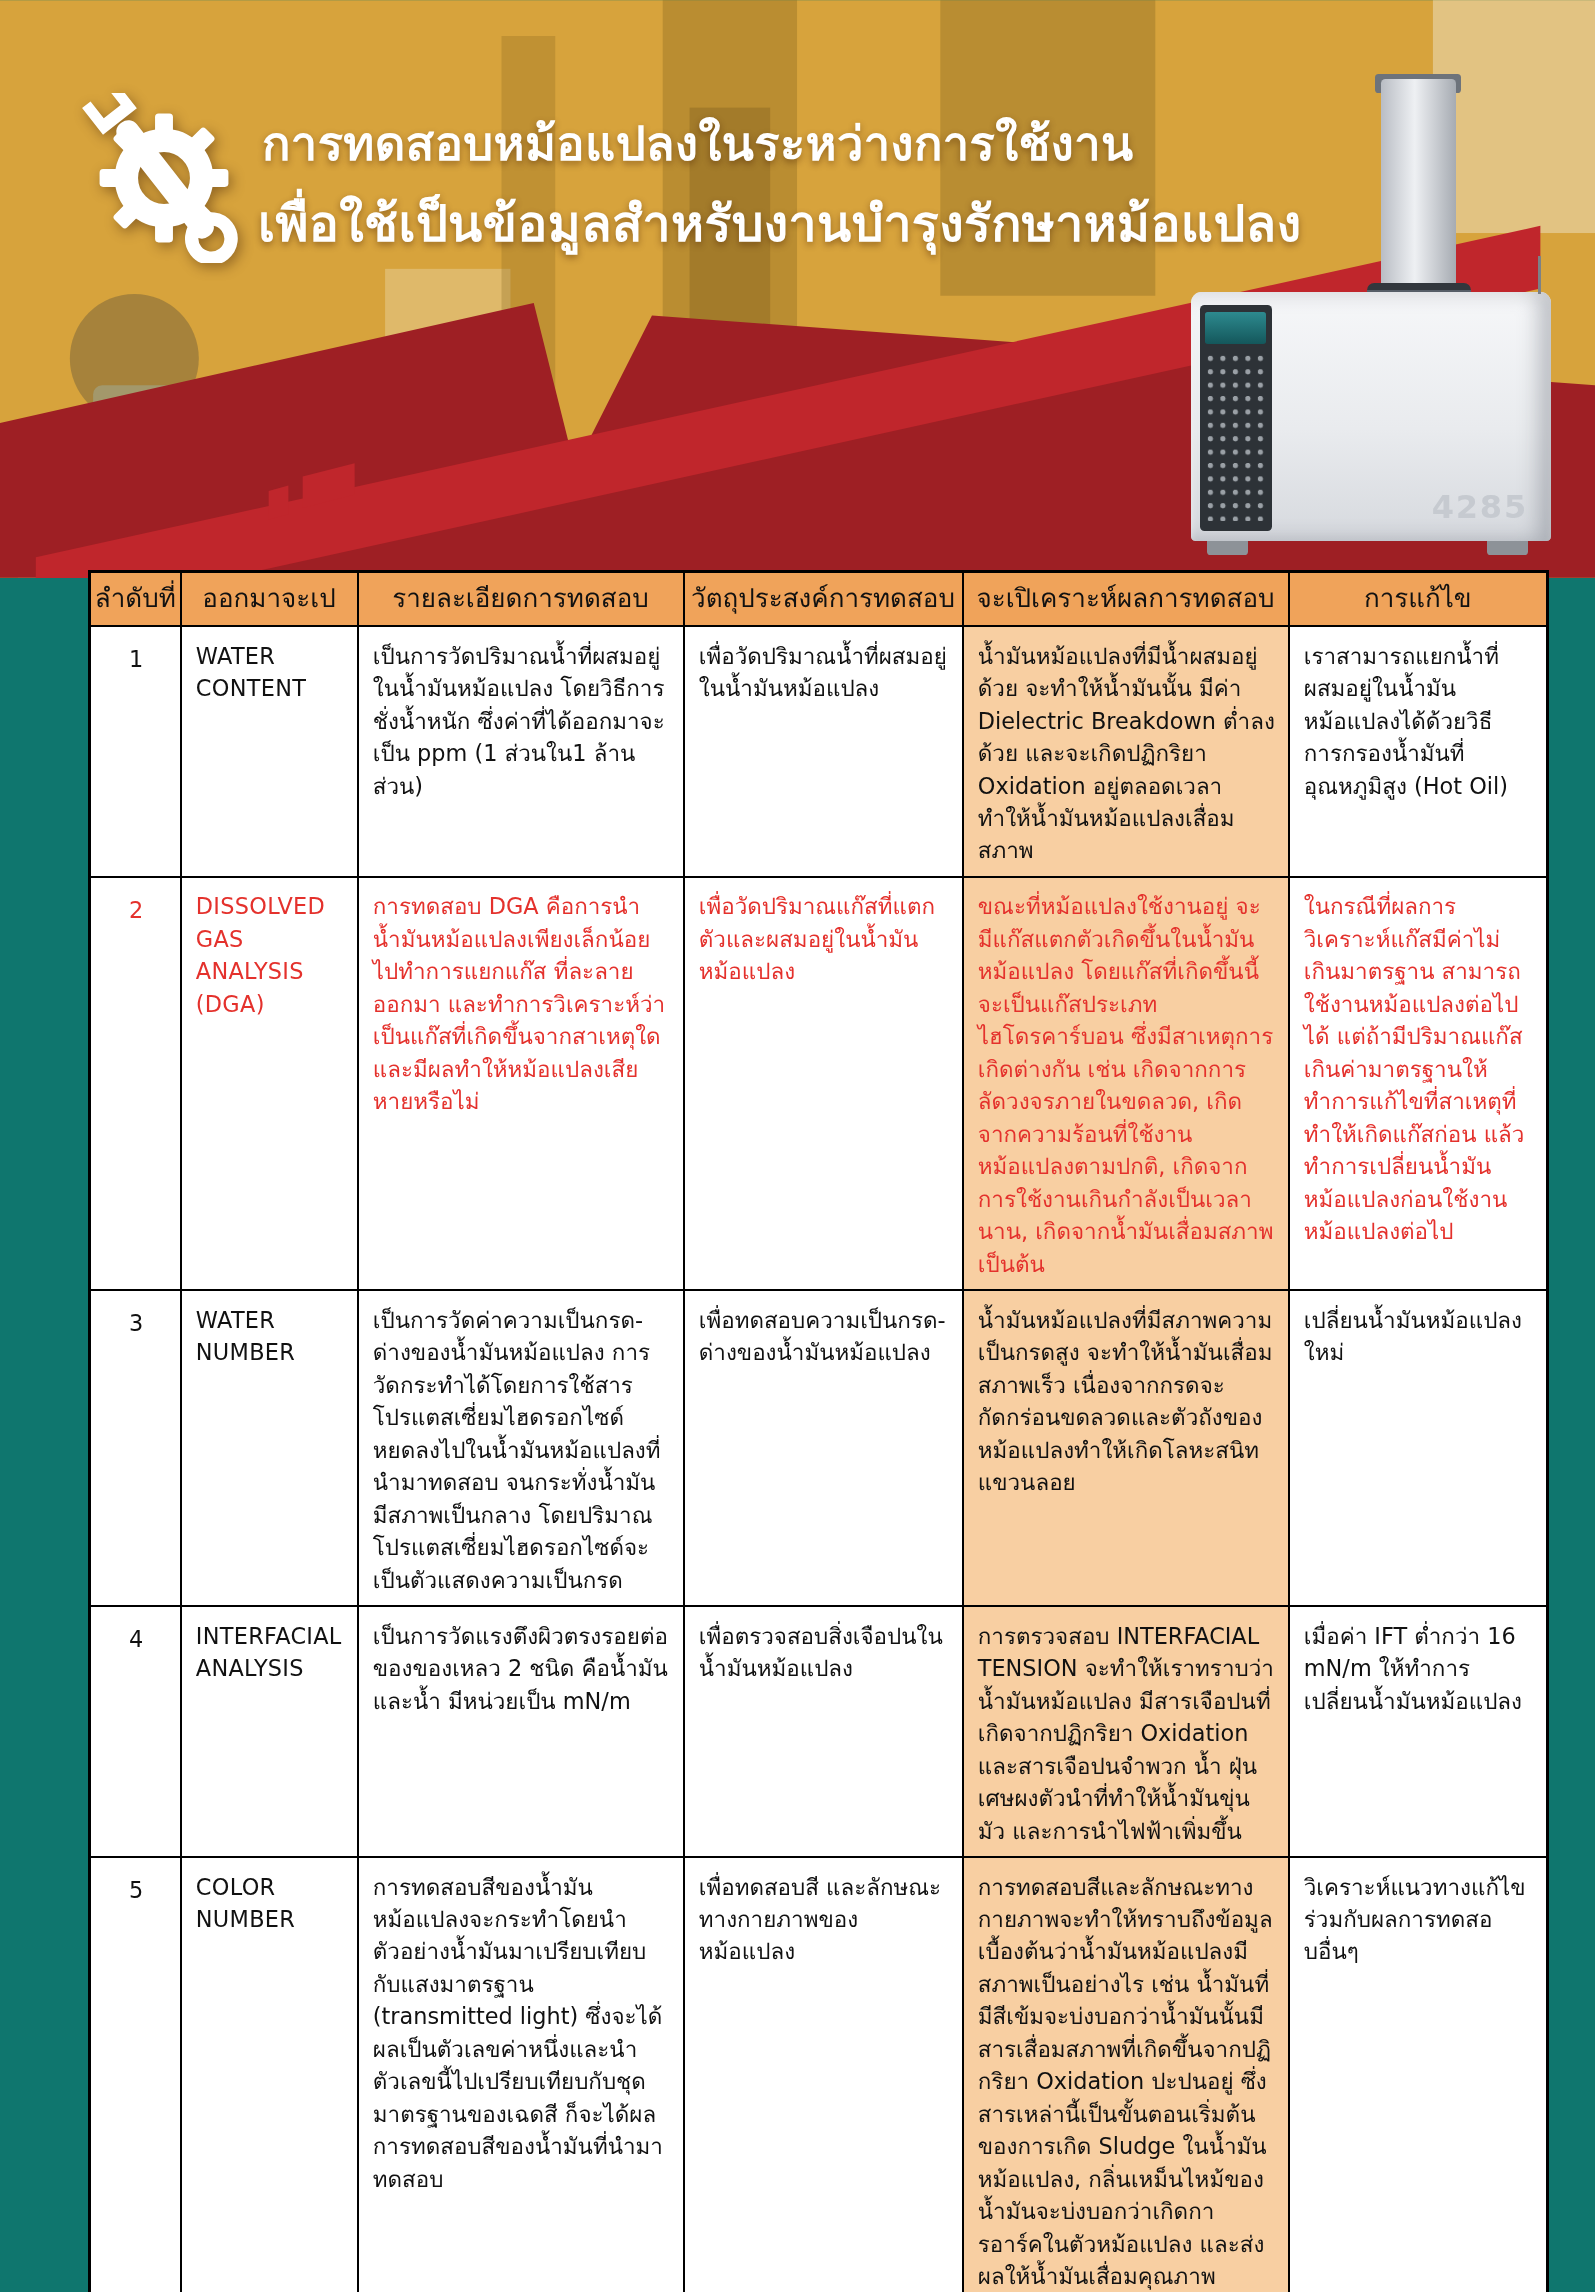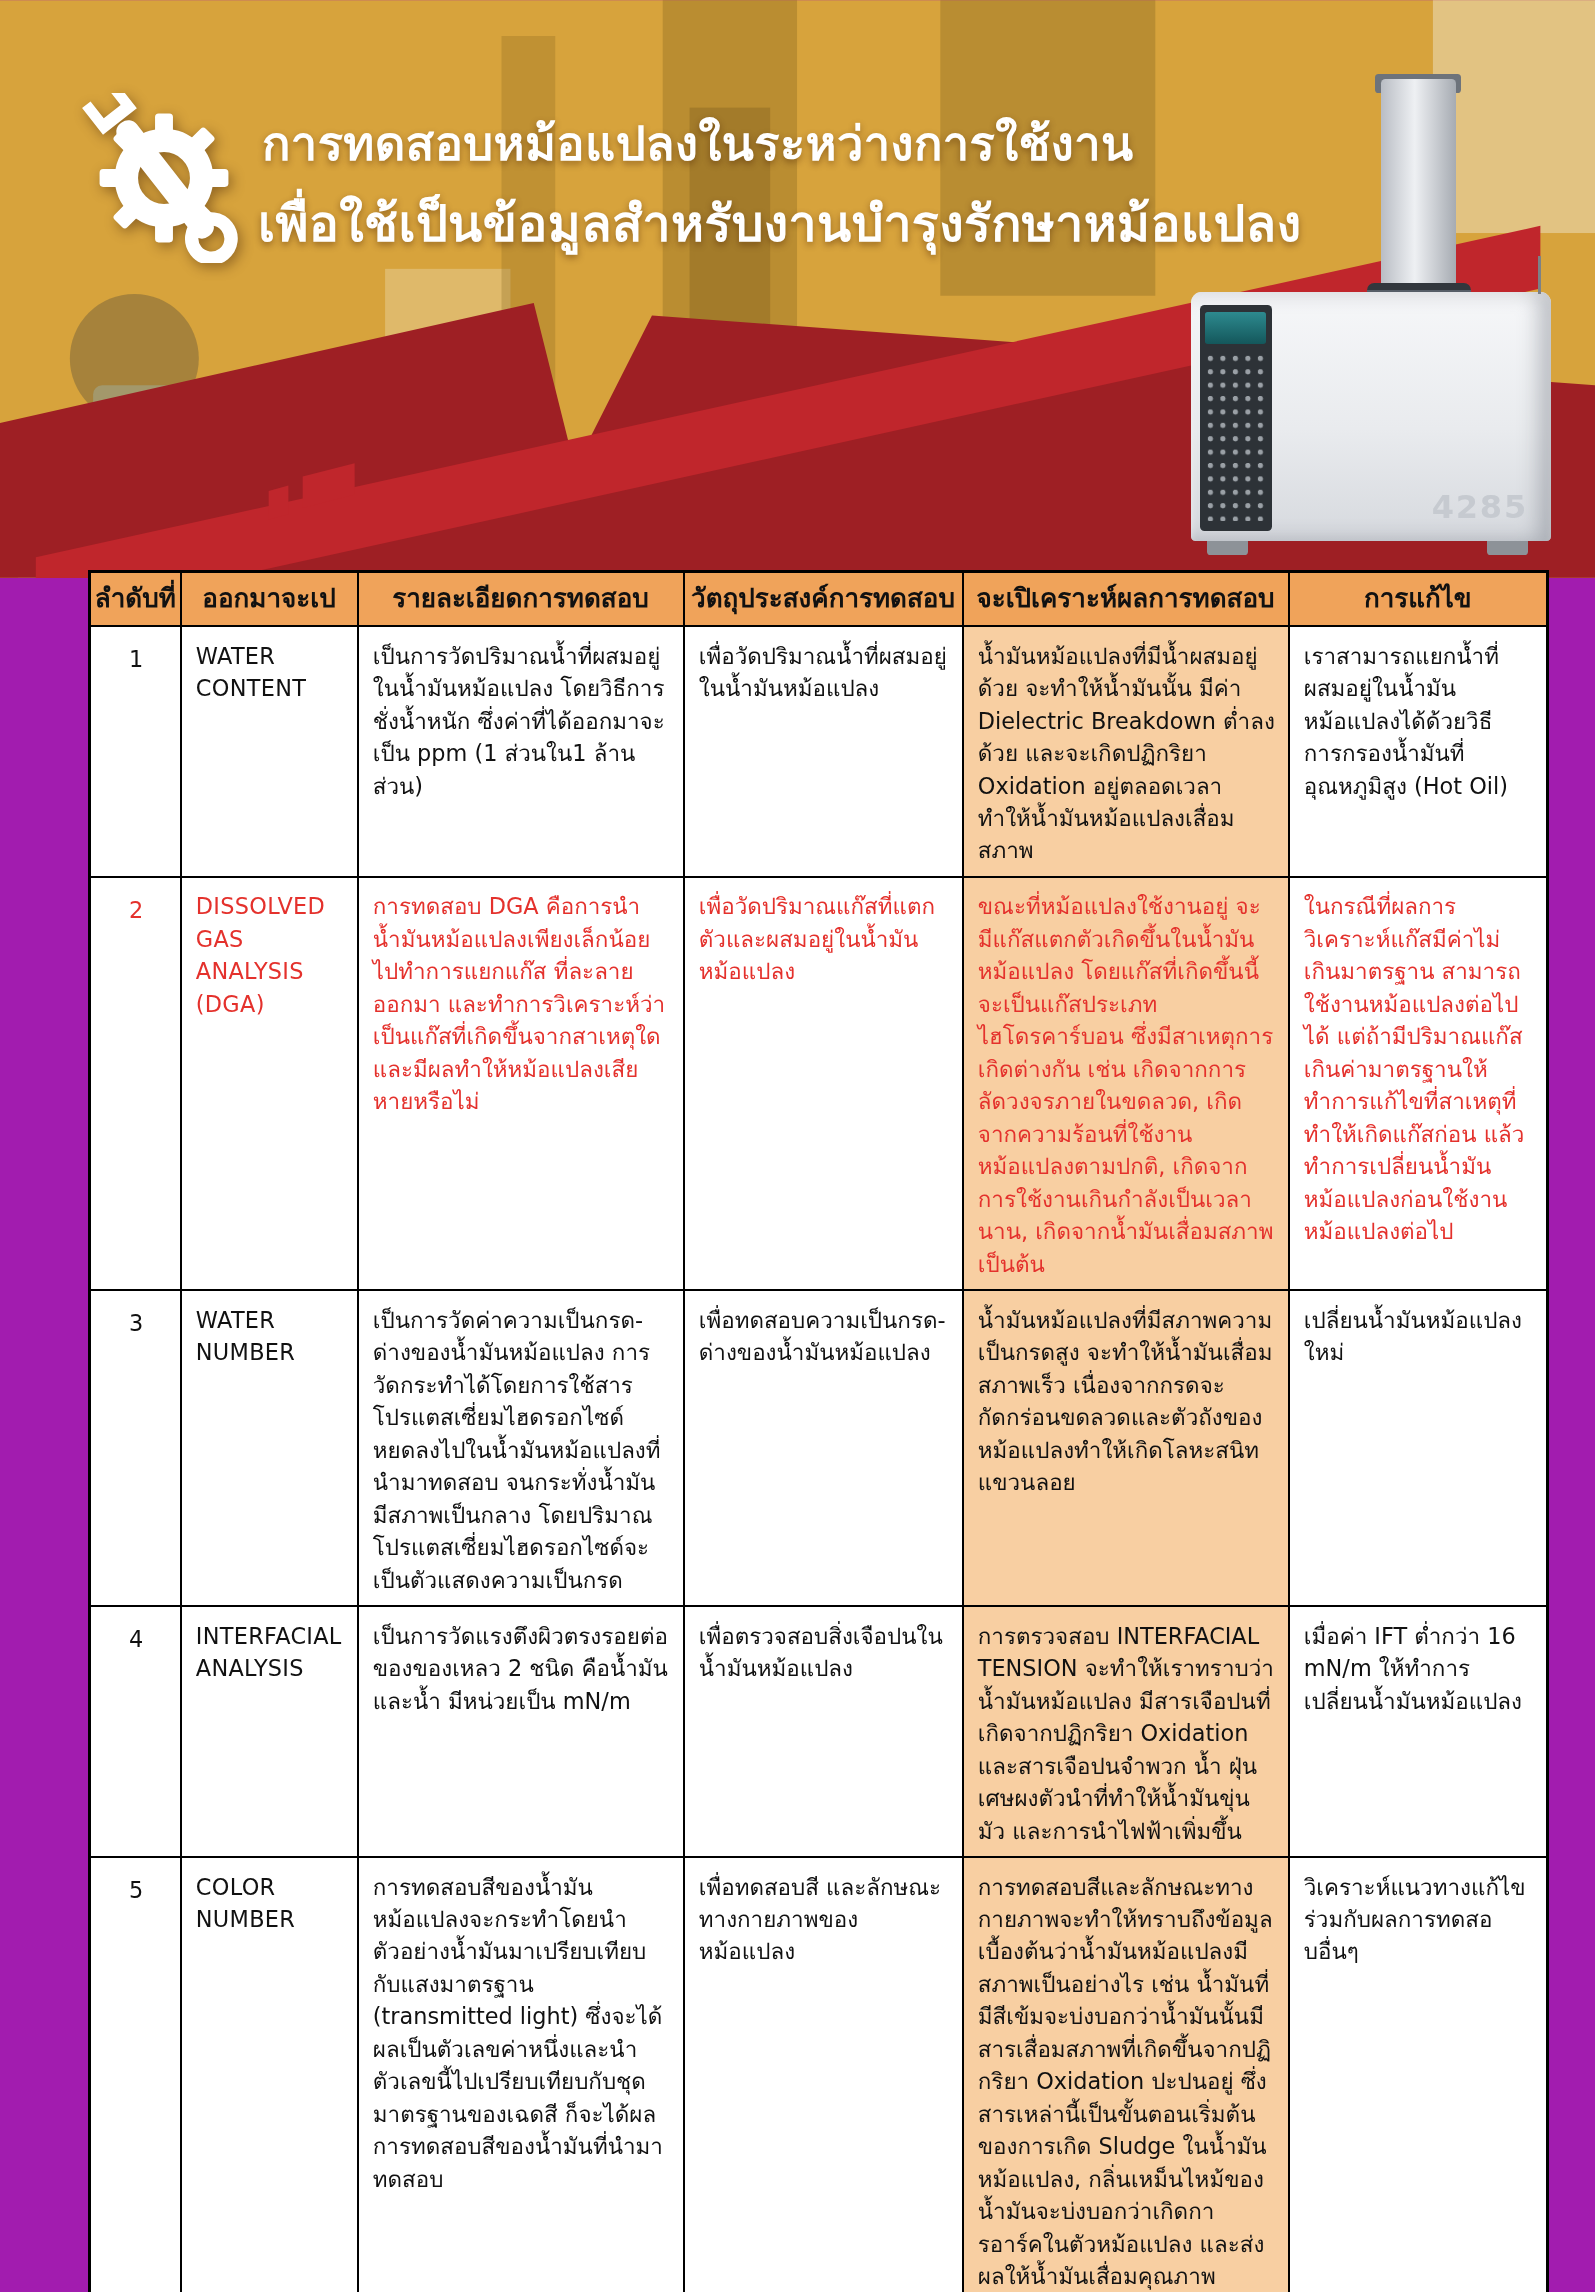--- a/index.html
+++ b/index.html
@@ -1,18 +1,18 @@
 <!DOCTYPE html>
 <html style="font-size:14.3px"><head>
 <meta charset="utf-8">
 <style>
   html,body{margin:0;padding:0;background:#4a0c0f;}
   .page{
     position:relative;width:1595px;height:2293px;overflow:hidden;
-    background:#a21caf;
+    background:#0f766e;
     font-family:"DejaVu Sans","Liberation Sans",sans-serif;
   }
   
   .header{position:absolute;left:0;top:0;width:1595px;height:578px;}
   .header svg.backdrop{position:absolute;left:0;top:0;}
   .title-line{
     position:absolute;color:#ffffff;font-weight:bold;white-space:nowrap;
     text-shadow:0 2.7px 7.2px rgba(70,30,0,.45);letter-spacing:0.4px;
   }
   .title-1{left:262px;top:106px;font-size:47px;}
@@ -63,21 +63,21 @@
     background:#ffffff;
   }
   .data-table th,.data-table td{
     border:2.7px solid #000000;vertical-align:top;
     font-size:22.4px;line-height:1.45;color:#111111;
     padding:12.5px 12.5px 9px 14.3px;word-wrap:break-word;
   }
   .data-table{border:3.6px solid #000;}
   .data-table th{
     background:#F0A35A;text-align:center;vertical-align:middle;
-    font-size:26px;font-weight:bold;padding:7.2px 3.6px;
+    font-size:26px;font-weight:normal;padding:7.2px 3.6px;
   }
   .col-no{width:91px;} .col-test{width:177px;} .col-detail{width:326px;}
   .col-objective{width:279px;} .col-analysis{width:326px;} .col-remedy{width:259px;}
   tr.hr{height:54px;}
   tr.r1{height:167px;} tr.r2{height:282px;} tr.r3{height:242px;} tr.r4{height:192px;}
   tr.r5{height:322px;}
   td.no{text-align:center;padding-top:16px;}
   td.analysis{background:#F8CFA2;}
   tr.red-row td{color:#E4312C;}
   td.test{font-weight:400;letter-spacing:0.3px;}

